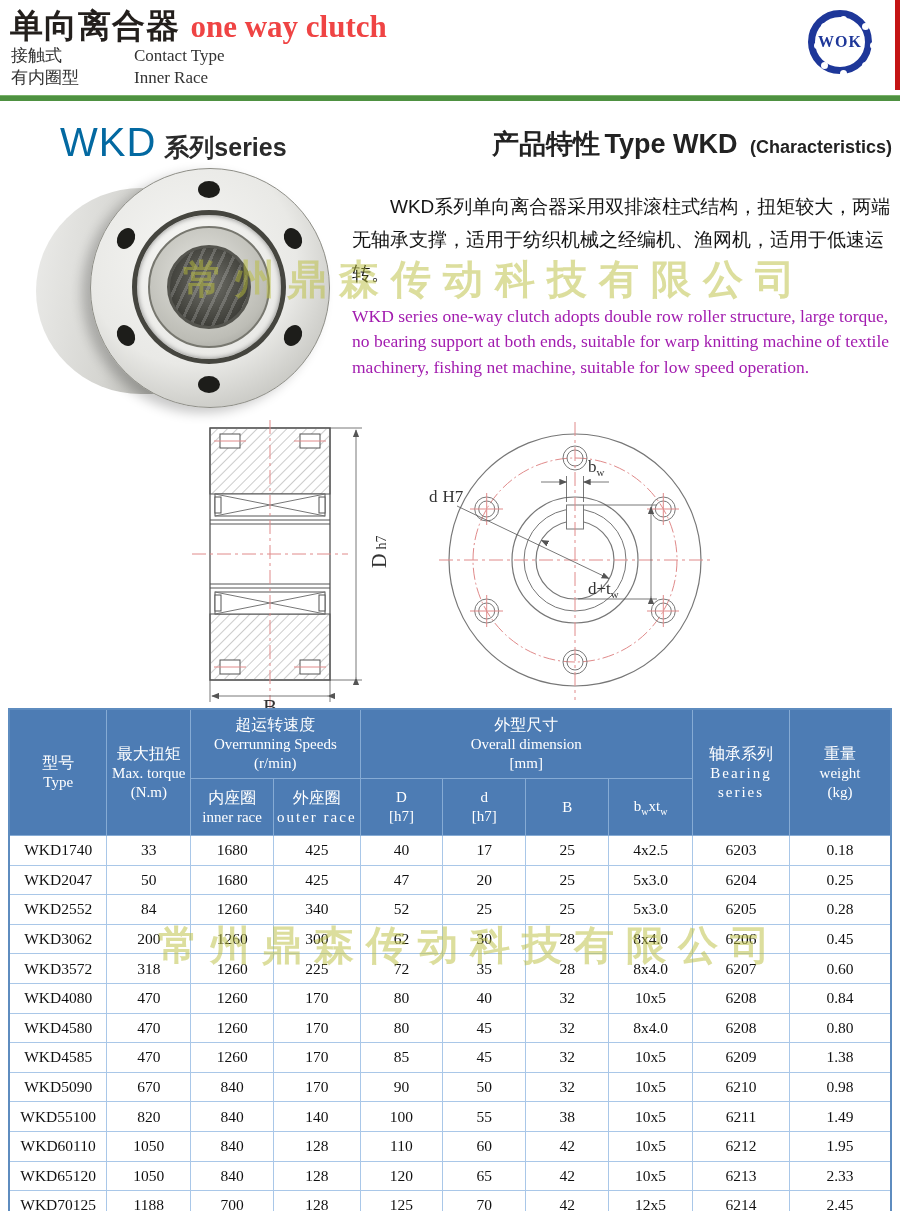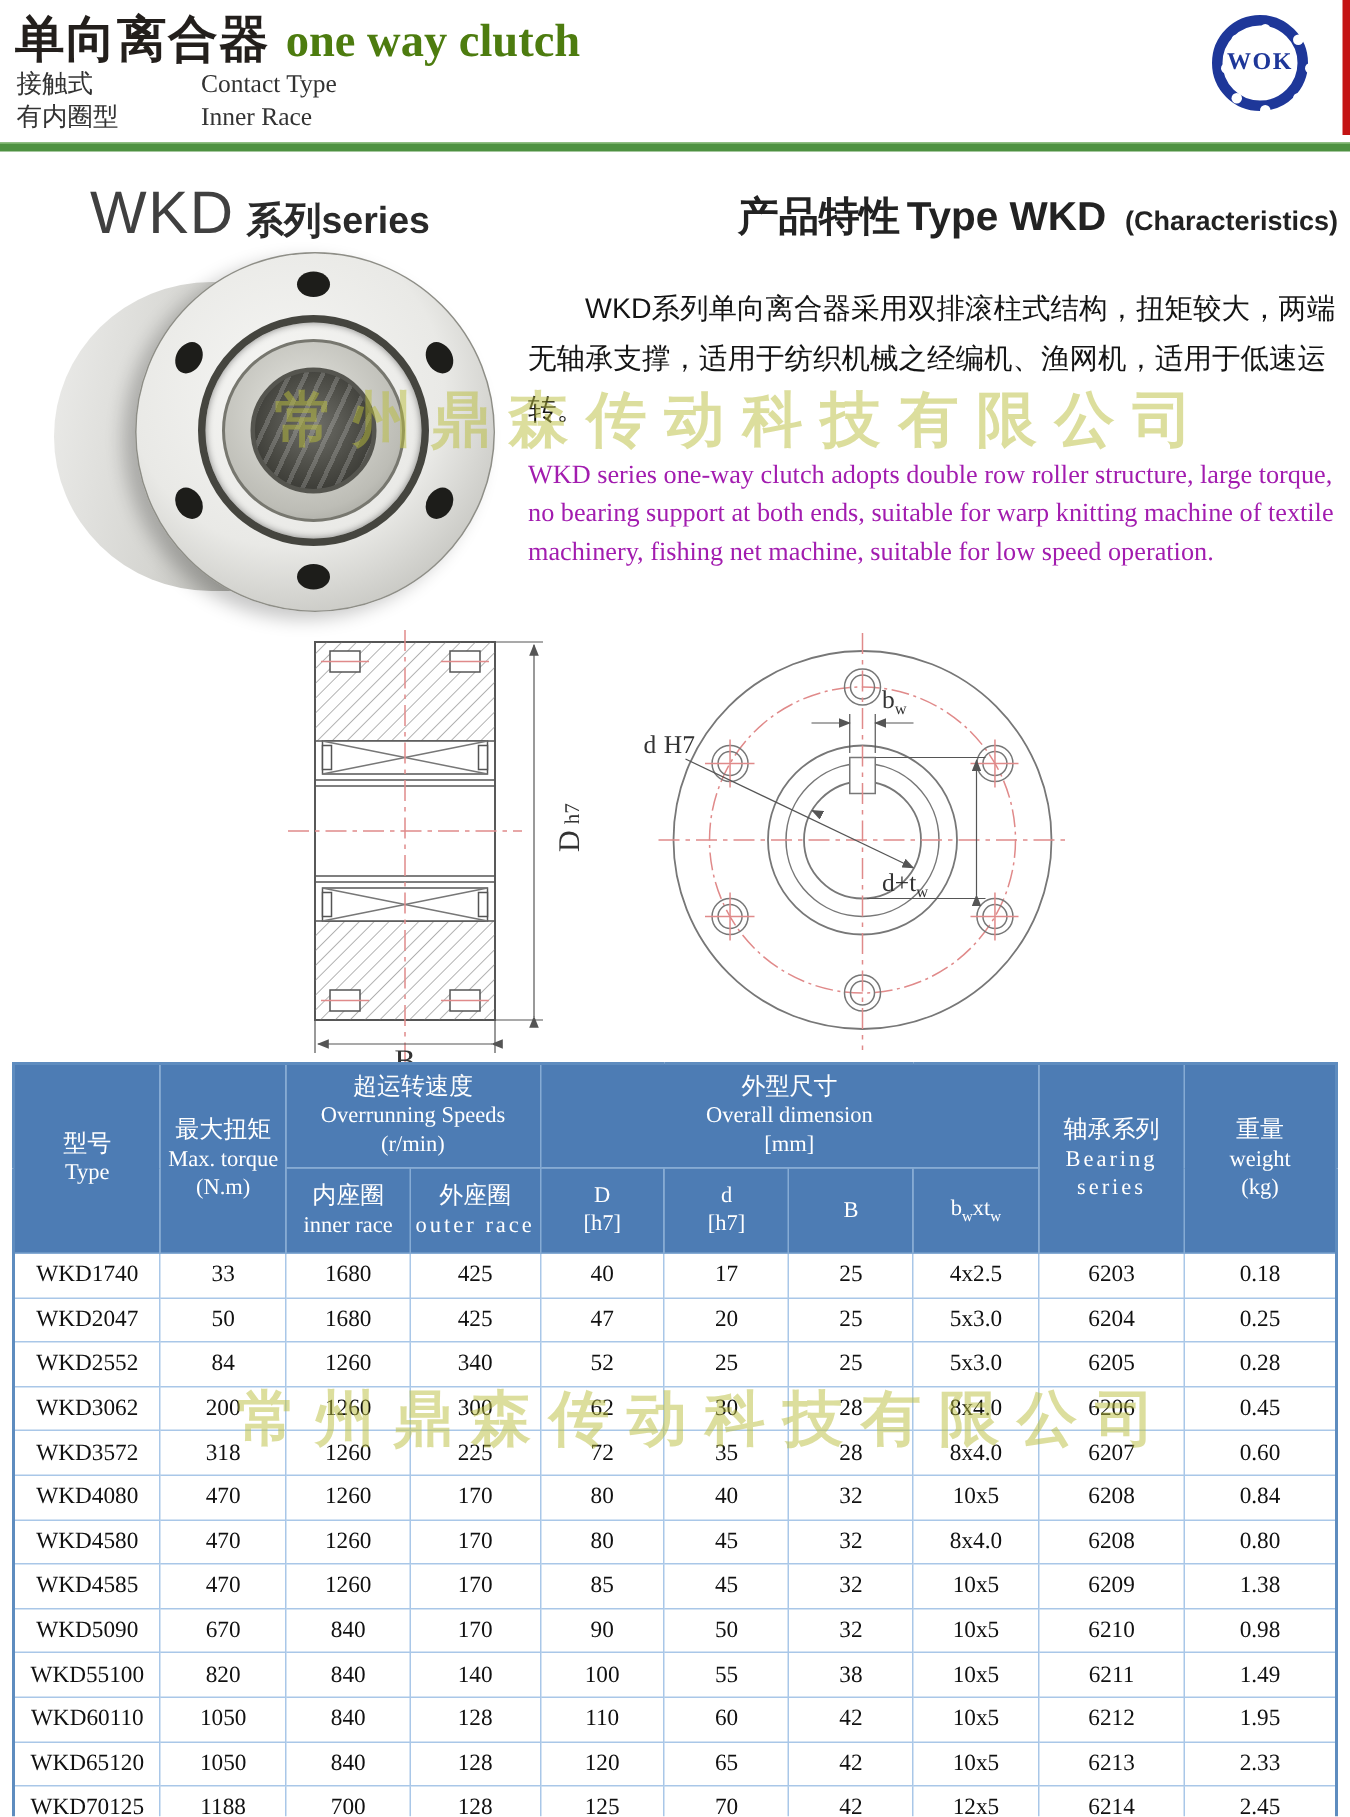--- a/index.html
+++ b/index.html
@@ -3,38 +3,38 @@
 <meta charset="utf-8">
 <style>
   html,body{margin:0;padding:0;background:#fff;}
   .page{position:relative;width:900px;height:1211px;background:#fff;overflow:hidden;
         font-family:"Liberation Sans",sans-serif;color:#1a1a1a;}
 
   
   .hdr{position:absolute;left:0;top:0;width:100%;height:92px;}
   .title-line{position:absolute;left:10px;top:4px;white-space:nowrap;}
   .t-cn{font-size:33px;font-weight:900;letter-spacing:1px;color:#231f1c;}
-  .t-en{font-size:31px;font-weight:bold;font-family:"Liberation Serif",serif;color:#4d7c0f;margin-left:6px;}
+  .t-en{font-size:31px;font-weight:bold;font-family:"Liberation Serif",serif;color:#ef4444;margin-left:6px;}
   .sub-block{position:absolute;left:11px;top:45px;font-family:"Liberation Serif",serif;font-size:17px;color:#333;}
   .sub-row{display:flex;line-height:22px;gap:28px;}
   .sub-row .cn{width:95px;}
   .logo{position:absolute;right:28px;top:10px;display:flex;align-items:center;}
   .ring{position:relative;width:64px;height:64px;border:7px solid #1e3799;border-radius:50%;
         box-sizing:border-box;display:flex;align-items:center;justify-content:center;}
   .ring .wok{font-family:"Liberation Serif",serif;font-weight:bold;font-size:16px;color:#1e3799;letter-spacing:1px;}
   .dot{position:absolute;width:7px;height:7px;border-radius:50%;background:#fff;}
   .brand{margin-left:10px;}
   .brand-cn{font-size:36px;font-weight:900;color:#1e3799;line-height:38px;letter-spacing:2px;}
   .brand-en{font-size:16px;font-weight:bold;color:#1e3799;line-height:18px;}
   .red-bar{position:absolute;right:0;top:0;width:5px;height:90px;background:#c41414;}
   .green-line{position:absolute;left:0;top:95px;width:100%;height:5px;background:#4e9141;border-top:1px solid #7ab26b;}
 
   
   .series-head{position:absolute;left:60px;top:120px;white-space:nowrap;}
-  .series-name{font-size:40px;color:#404040;letter-spacing:1px;}
+  .series-name{font-size:40px;color:#0369a1;letter-spacing:1px;}
   .series-suffix{font-size:25px;font-weight:bold;color:#2a2a2a;margin-left:8px;}
   .photo{position:absolute;left:28px;top:160px;width:320px;height:252px;}
   .ph-body{position:absolute;left:8px;top:28px;width:210px;height:206px;border-radius:50% 40% 40% 50%/50%;
            background:linear-gradient(100deg,#ececea 0%,#d5d5d1 40%,#a8a8a2 75%,#84847e 100%);}
   .ph-flange{position:absolute;left:62px;top:8px;width:238px;height:238px;border-radius:50%;
              background:radial-gradient(circle at 42% 38%,#f6f6f4 0%,#e9e9e6 52%,#c3c3be 82%,#98988f 100%);
              border:1px solid #8e8e87;box-shadow:-8px 5px 12px rgba(0,0,0,.22);}
   .ph-hole{position:absolute;width:22px;height:17px;background:#1d1d1a;border-radius:50%;}
   .ph-groove{position:absolute;left:104px;top:50px;width:154px;height:154px;border-radius:50%;
              border:5px solid #45453f;box-sizing:border-box;box-shadow:inset 0 0 5px rgba(0,0,0,.45);}

